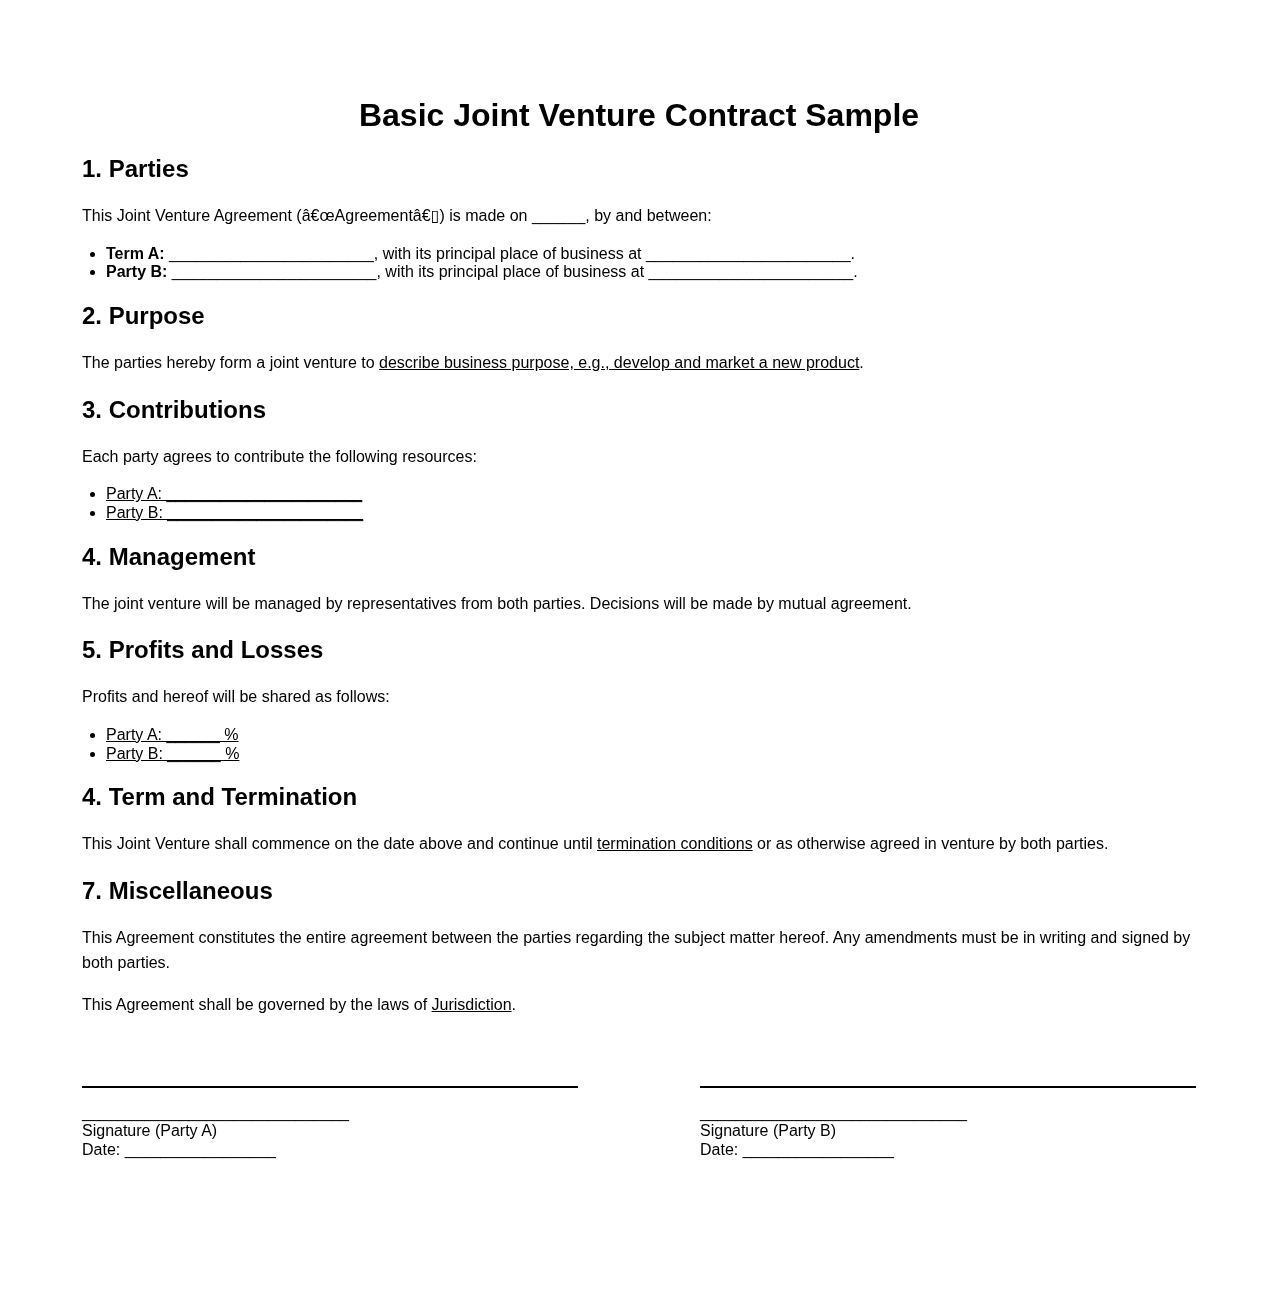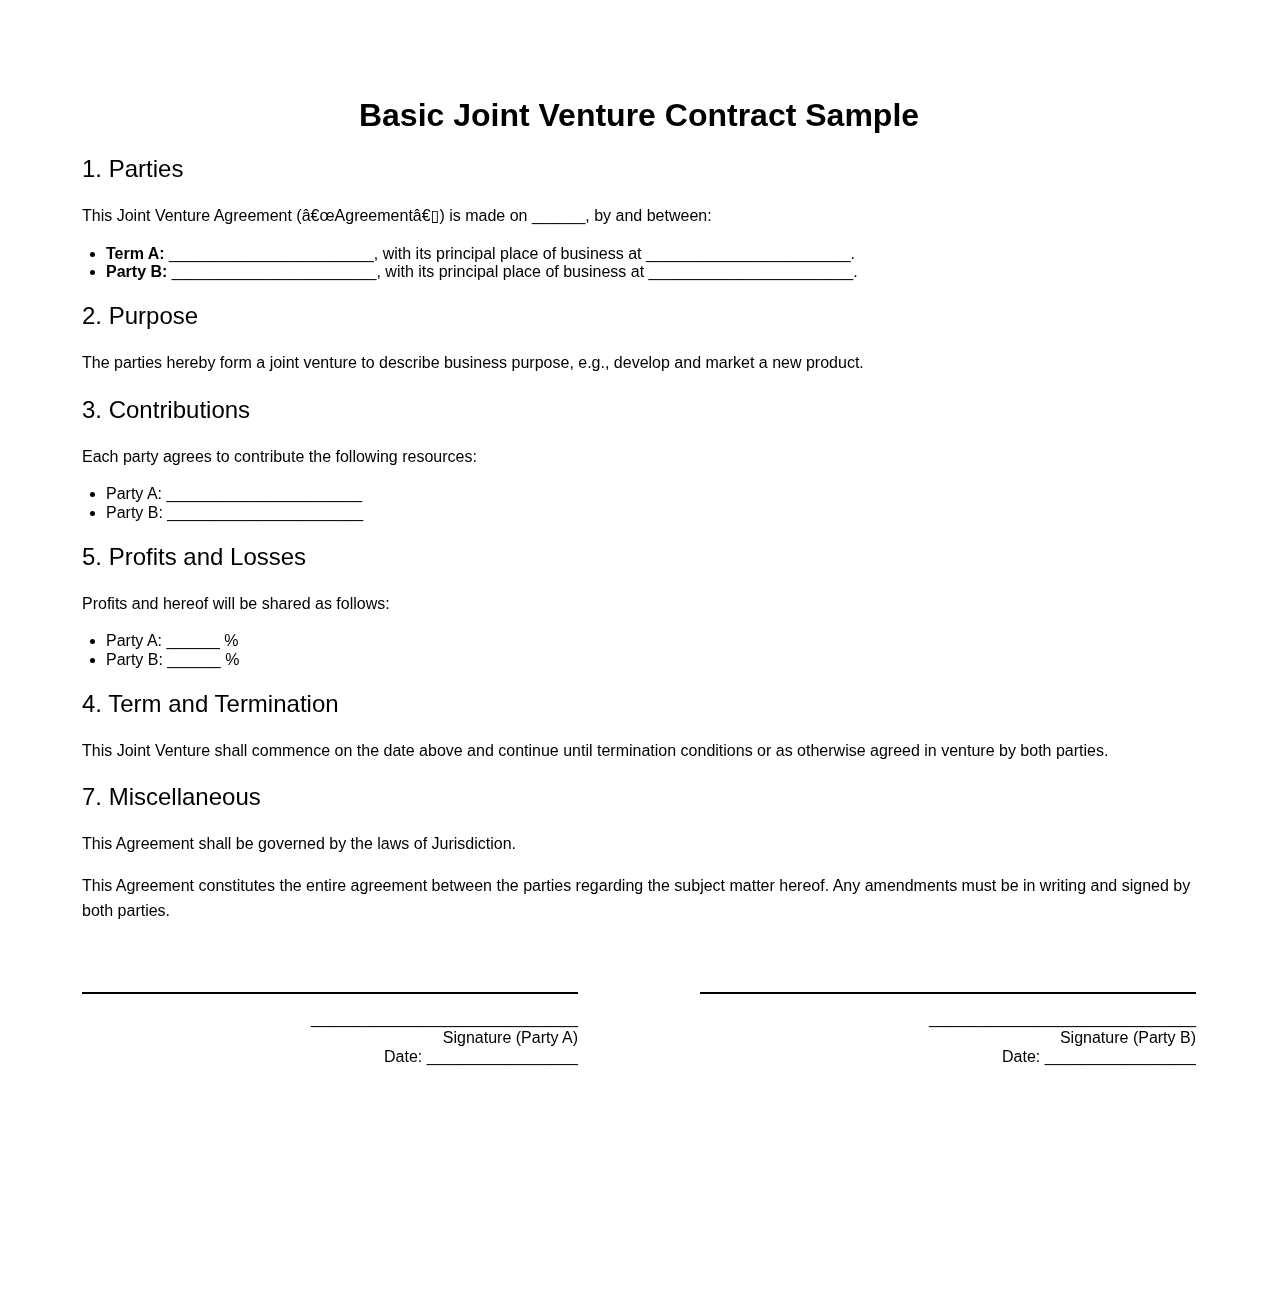--- a/index.html
+++ b/index.html
@@ -19,52 +19,53 @@
     background: #ffffff;
   }
   h1 {
     font-size: 32px;
     font-weight: bold;
     text-align: center;
     margin: 21px 0;
   }
   h2 {
     font-size: 24px;
-    font-weight: normal;
+    font-weight: bold;
     margin: 20px 0;
   }
   p {
     margin: 16px 0;
     line-height: 1.6;
   }
   ul {
     margin: 16px 0;
     padding-left: 24px;
   }
   li {
     line-height: 1.17;
   }
   .u {
+    text-decoration: underline;
   }
   .signatures {
     display: flex;
     justify-content: space-between;
     margin-top: 68px;
   }
   .sig-col {
     width: 496px;
   }
   .sig-rule {
     border: none;
     border-top: 2px solid #000000;
     margin: 0;
     height: 0;
   }
   .sig-center {
-    text-align: right;
+    text-align: left;
     line-height: 1.17;
     margin-top: 16px;
   }
 </style>
 </head>
 <body>
 
 <div class="page">
 
   <h1>Basic Joint Venture Contract Sample</h1>
@@ -85,39 +86,43 @@
 
   <section>
     <h2>3. Contributions</h2>
     <p>Each party agrees to contribute the following resources:</p>
     <ul>
       <li><span class="u">Party A: ______________________</span></li>
       <li><span class="u">Party B: ______________________</span></li>
     </ul>
   </section>
 
+  <section>
+    <h2>4. Management</h2>
+    <p>The joint venture will be managed by representatives from both parties. Decisions will be made by mutual agreement.</p>
+  </section>
 
   <section>
     <h2>5. Profits and Losses</h2>
     <p>Profits and hereof will be shared as follows:</p>
     <ul>
       <li><span class="u">Party A: ______ %</span></li>
       <li><span class="u">Party B: ______ %</span></li>
     </ul>
   </section>
 
   <section>
     <h2>4. Term and Termination</h2>
     <p><span>This Joint Venture shall commence on the date above and continue until </span><span class="u">termination conditions</span><span> or as otherwise agreed in venture by both parties.</span></p>
   </section>
 
   <section>
     <h2>7. Miscellaneous</h2>
+    <p>This Agreement constitutes the entire agreement between the parties regarding the subject matter hereof. Any amendments must be in writing and signed by both parties.</p>
     <p><span>This Agreement shall be governed by the laws of </span><span class="u">Jurisdiction</span><span>.</span></p>
-    <p>This Agreement constitutes the entire agreement between the parties regarding the subject matter hereof. Any amendments must be in writing and signed by both parties.</p>
   </section>
 
   <div class="signatures">
     <div class="sig-col">
       <hr class="sig-rule">
       <div class="sig-center">
         <div>______________________________</div>
         <div>Signature (Party A)</div>
         <div><span>Date:</span><span> _________________</span></div>
       </div>

